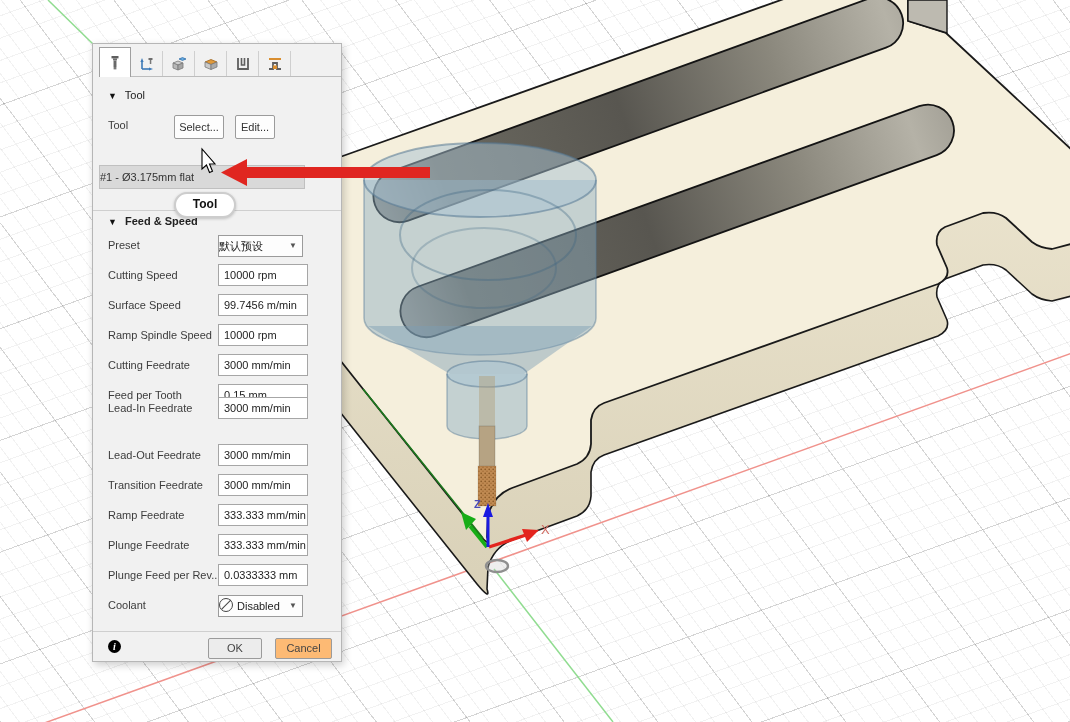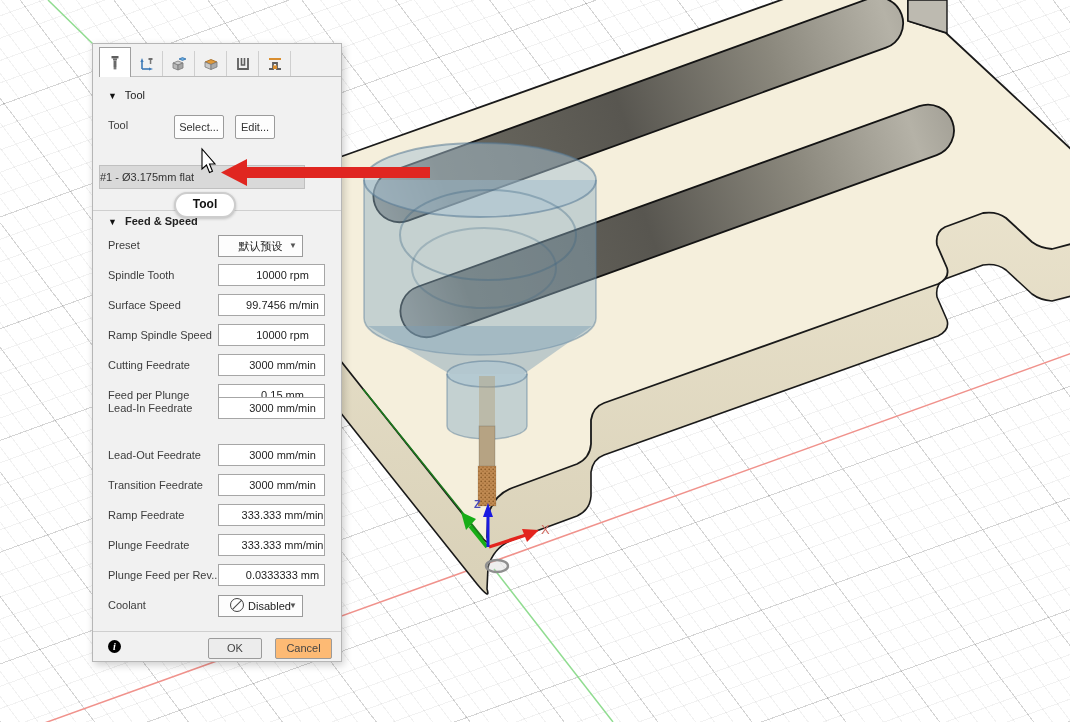--- a/index.html
+++ b/index.html
@@ -34,24 +34,24 @@
   .lbl{position:absolute;left:15px;top:4px;color:#3c3c3c;}
   .btn{position:absolute;background:#fdfdfd;border:1px solid #9b9b9b;border-radius:2px;
        text-align:center;line-height:22px;height:22px;color:#333;}
   .btn-select{left:81px;width:48px;}
   .btn-edit{left:142px;width:38px;}
   .tool-field{position:absolute;left:6px;top:121px;width:204px;height:22px;background:#d9d9d9;
        border:1px solid #c0c0c0;line-height:22px;color:#333;}
   .sep1{position:absolute;left:0;top:166px;width:100%;border-top:1px solid #cfcfcf;}
   .feed-hdr{position:absolute;left:15px;top:171px;font-weight:bold;color:#222;}
   .rows{position:absolute;left:0;top:190px;width:100%;}
-  .frow{position:absolute;left:0;width:100%;height:24px;text-align:center;}
+  .frow{position:absolute;left:0;width:100%;height:24px;}
   .flabel{position:absolute;left:15px;top:5px;color:#3c3c3c;}
   .finput{position:absolute;left:125px;top:0;width:83px;height:20px;background:#fff;
-      border:1px solid #a6a6a6;line-height:20px;padding-left:22px;color:#222;}
+      border:1px solid #a6a6a6;line-height:20px;padding-left:5px;color:#222;}
   .fselect{position:absolute;left:125px;top:1px;width:83px;height:20px;background:#fdfdfd;
       border:1px solid #9b9b9b;line-height:20px;color:#222;}
   .dd-arrow{position:absolute;right:5px;top:0;color:#555;font-size:8px;line-height:20px;}
   .slash-icon{display:inline-block;width:12px;height:12px;border:1.4px solid #444;border-radius:50%;
       position:relative;vertical-align:-2px;margin-right:4px;}
   .slash-icon::after{content:"";position:absolute;left:-0.5px;top:4.5px;width:13px;height:1.4px;
       background:#444;transform:rotate(-45deg);}
   .footer-sep{position:absolute;left:0;top:587px;width:100%;border-top:1px solid #cfcfcf;}
   .info-icon{position:absolute;left:15px;top:596px;width:13px;height:13px;border-radius:50%;
       background:#000;color:#fff;text-align:center;font-size:10px;line-height:13px;
@@ -236,37 +236,37 @@
 
     <div class="rows">
       <div class="frow" style="top:0px">
         <span class="flabel">Preset</span>
         <span class="fselect">
           <span>默认预设</span>
           <span class="dd-arrow">▼</span>
         </span>
       </div>
       <div class="frow" style="top:30px">
-        <span class="flabel">Spindle Tooth</span>
+        <span class="flabel">Cutting Speed</span>
         <span class="finput">10000 rpm</span>
       </div>
       <div class="frow" style="top:60px">
         <span class="flabel">Surface Speed</span>
         <span class="finput">99.7456 m/min</span>
       </div>
       <div class="frow" style="top:90px">
         <span class="flabel">Ramp Spindle Speed</span>
         <span class="finput">10000 rpm</span>
       </div>
       <div class="frow" style="top:120px">
         <span class="flabel">Cutting Feedrate</span>
         <span class="finput">3000 mm/min</span>
       </div>
       <div class="frow" style="top:150px">
-        <span class="flabel">Feed per Plunge</span>
+        <span class="flabel">Feed per Tooth</span>
         <span class="finput">0.15 mm</span>
       </div>
       <div class="frow" style="top:163px">
         <span class="flabel">Lead-In Feedrate</span>
         <span class="finput">3000 mm/min</span>
       </div>
       <div class="frow" style="top:210px">
         <span class="flabel">Lead-Out Feedrate</span>
         <span class="finput">3000 mm/min</span>
       </div>

